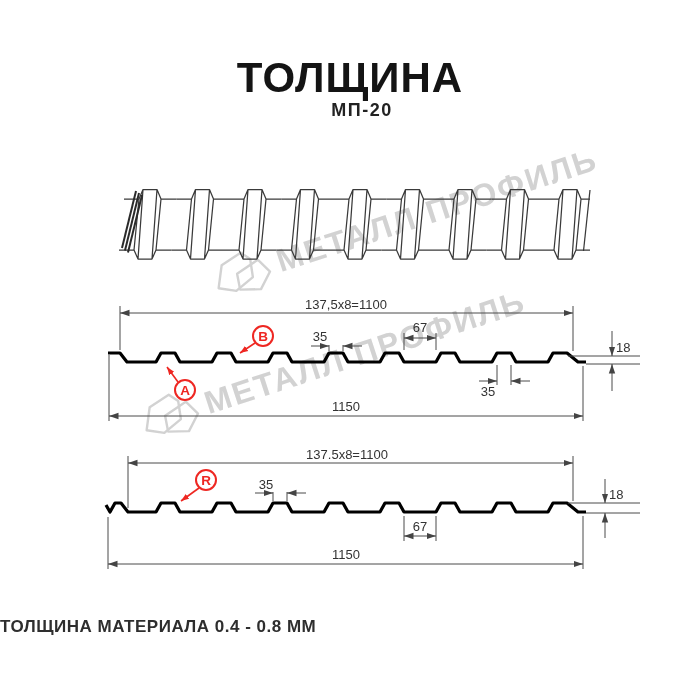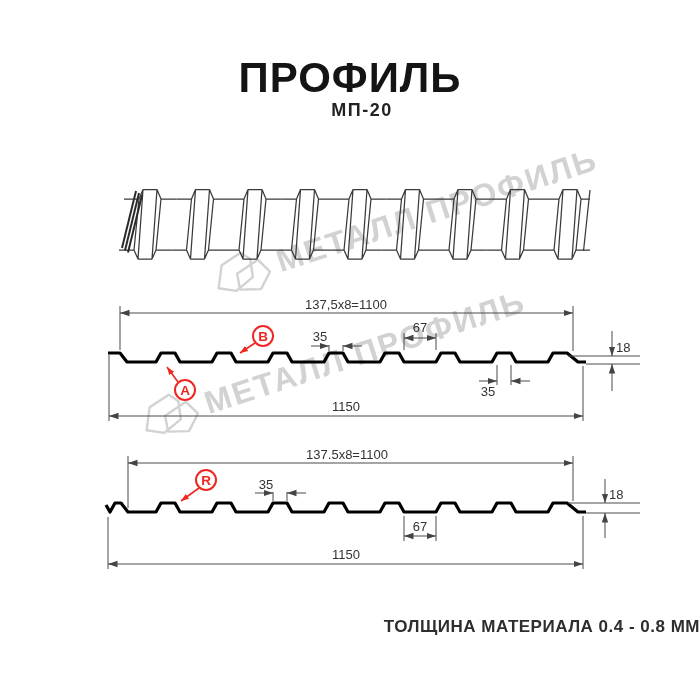--- a/index.html
+++ b/index.html
@@ -2,42 +2,42 @@
 <html><head>
 <meta charset="utf-8">
 <style>
   html,body{margin:0;padding:0;background:#fff;}
   #stage{position:relative;width:700px;height:700px;background:#ffffff;overflow:hidden;
          font-family:"Liberation Sans", sans-serif;}
   .title{position:absolute;left:0;top:54px;width:700px;text-align:center;
          font-size:42px;font-weight:800;letter-spacing:1px;color:#141414;}
   .subtitle{position:absolute;left:0;top:100px;width:700px;text-align:center;
          font-size:18px;font-weight:700;letter-spacing:1.5px;color:#222;padding-left:12px;}
-  .footer{position:absolute;left:0;top:617px;width:700px;text-align:right;
+  .footer{position:absolute;left:0;top:617px;width:700px;text-align:left;
          font-size:17px;font-weight:600;letter-spacing:.5px;color:#2e2e2e;}
   .wm{position:absolute;display:flex;align-items:center;gap:8px;color:#c7c7c7;
       font-size:32px;font-weight:700;letter-spacing:2px;white-space:nowrap;
       transform:rotate(-18deg);transform-origin:0 100%;opacity:.8;}
   .wm svg{flex:0 0 auto;}
   #draw{position:absolute;left:0;top:0;}
   .thick{stroke:#000;stroke-width:3.2;fill:none;stroke-linejoin:round;}
   .thin{stroke:#4a4a4a;stroke-width:1;fill:none;}
   .p3d{stroke:#3a3a3a;stroke-width:1.25;fill:none;stroke-linejoin:round;}
   .p3dedge{stroke:#2a2a2a;stroke-width:2;fill:none;}
   .dimtext{font-size:13px;fill:#333;}
   .redln{stroke:#ee2722;stroke-width:1.6;fill:none;}
   .redcirc{stroke:#ee2722;stroke-width:2;fill:none;}
   .redtext{fill:#ee2722;font-size:13.5px;font-weight:600;}
 </style>
 </head>
 <body>
 
 <div id="stage">
 
-  <div class="title">ПРОФИЛЬ</div>
+  <div class="title">ТОЛЩИНА</div>
   <div class="subtitle">МП-20</div>
 
   <div class="wm" style="left:222px;top:258px;">
     <svg width="58" height="47" viewBox="0 0 58 47">
       <path d="M2,30 L12,9 L34,3 L41,12 L38,30 L18,38 Z" fill="none" stroke="#c7c7c7" stroke-width="2.4" stroke-linejoin="round"></path>
       <path d="M24,22 L48,15 L56,30 L42,44 L22,38 Z" fill="none" stroke="#c7c7c7" stroke-width="2.4" stroke-linejoin="round"></path>
     </svg>
     <span>МЕТАЛЛ ПРОФИЛЬ</span>
   </div>
 

